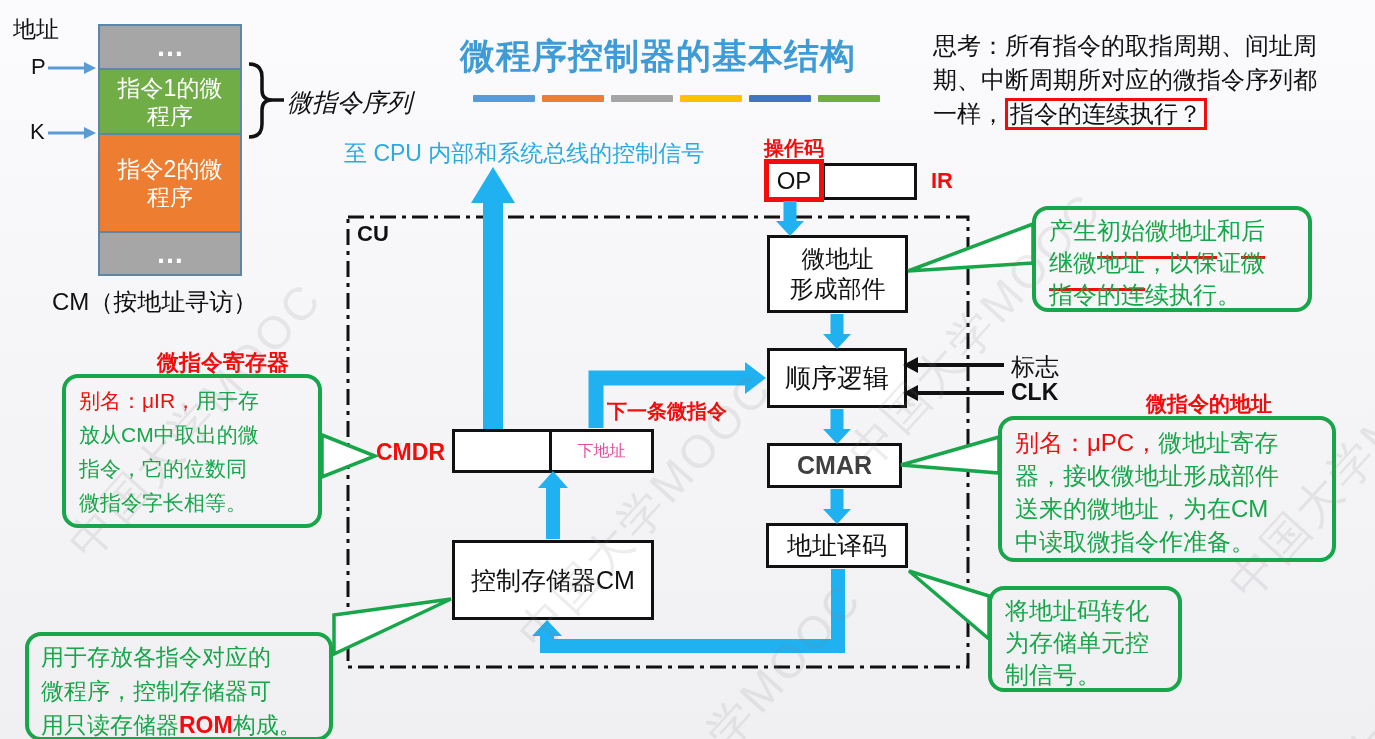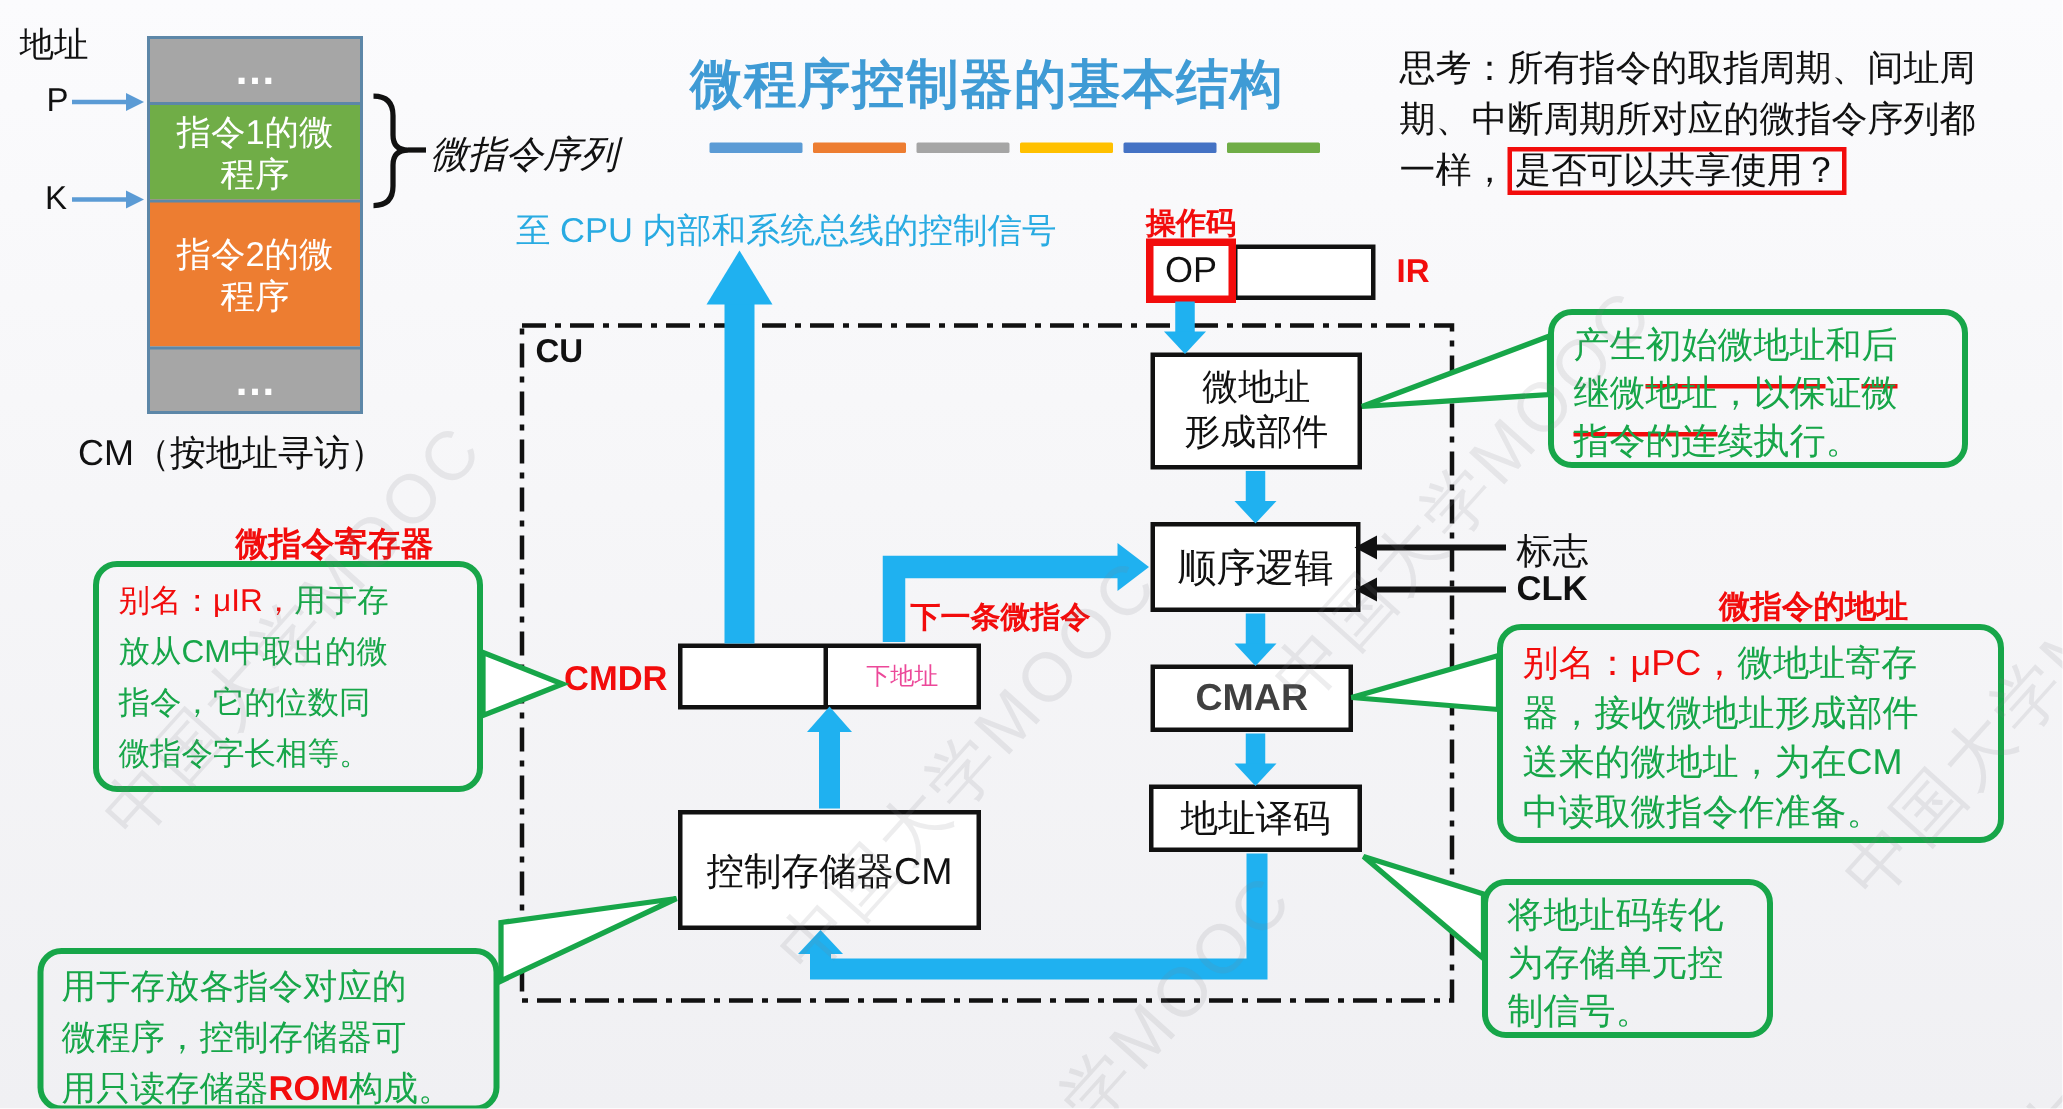--- a/index.html
+++ b/index.html
@@ -95,21 +95,21 @@
 
   <div class="abs page-title">微程序控制器的基本结构</div>
   <div class="abs bar" style="left: 473px; background: rgb(91, 155, 213);"></div>
   <div class="abs bar" style="left: 542px; background: rgb(237, 125, 49);"></div>
   <div class="abs bar" style="left: 611px; background: rgb(165, 165, 165);"></div>
   <div class="abs bar" style="left: 680px; background: rgb(255, 192, 0);"></div>
   <div class="abs bar" style="left: 749px; background: rgb(68, 114, 196);"></div>
   <div class="abs bar" style="left: 818px; background: rgb(112, 173, 71);"></div>
 
   <div class="abs think">
-    <span>思考：所有指令的取指周期、间址周期、中断周期所对应的微指令序列都一样，</span><span class="boxed">是否可以共享使用？</span>
+    <span>思考：所有指令的取指周期、间址周期、中断周期所对应的微指令序列都一样，</span><span class="boxed">指令的连续执行？</span>
   </div>
 
   <div class="abs to-cpu">至 CPU 内部和系统总线的控制信号</div>
   <div class="abs red-b opcode-label">操作码</div>
   <div class="abs red-b ir-label">IR</div>
   <div class="abs cu-label">CU</div>
   <div class="abs flag-label">标志</div>
   <div class="abs clk-label">CLK</div>
   <div class="abs red-b next-micro">下一条微指令</div>
   <div class="abs cmdr-label">CMDR</div>

